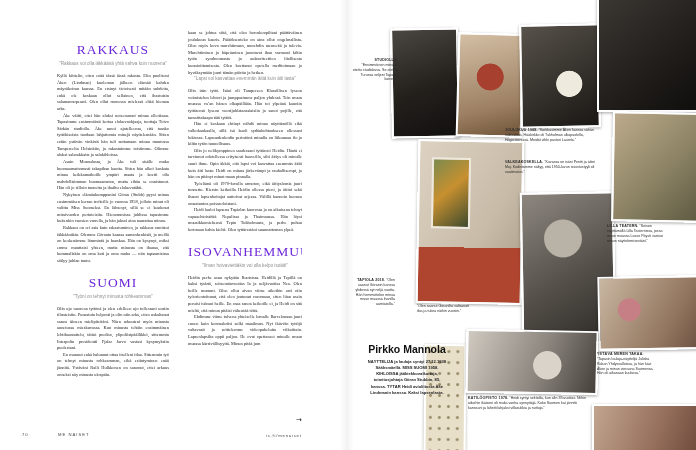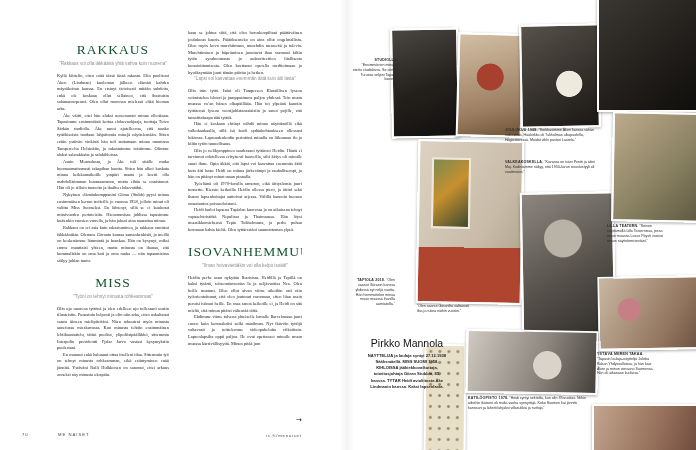--- a/index.html
+++ b/index.html
@@ -5,54 +5,54 @@
   html,body{margin:0;padding:0;background:#ffffff;}
   .spread{position:relative;width:696px;height:450px;background:#fff;overflow:hidden;
           font-family:"Liberation Serif",serif;color:#1a1a1a;}
   .gutter{position:absolute;left:340px;top:0;width:14px;height:450px;
           background:linear-gradient(90deg,rgba(0,0,0,0) 0%,rgba(0,0,0,0.05) 50%,rgba(0,0,0,0) 100%);}
   
   .col{position:absolute;overflow:hidden;text-align:justify;}
   .col p{margin:0;font-size:4.4px;line-height:1.5;}
   .col p + p{text-indent:6px;}
   h2.sec{margin:10px 0 3px 0;text-align:center;font-family:"Liberation Serif",serif;
-         font-weight:normal;font-size:13.5px;letter-spacing:1px;color:#14532d;}
+         font-weight:normal;font-size:13.5px;letter-spacing:1px;color:#6d28d9;}
   h2.sec.first{margin-top:0;}
   .sec-quote{display:block;text-align:center;font-family:"Liberation Sans",sans-serif;
              font-size:4.6px;color:#8e8e8e;margin:0 0 6px 0;line-height:1.3;}
   .arrow{position:absolute;left:296px;top:416px;font-size:7px;color:#111;
          font-family:"DejaVu Sans",sans-serif;}
   
   .foot{position:absolute;font-family:"Liberation Sans",sans-serif;font-size:4.2px;
         letter-spacing:1px;color:#444;}
   
   .rpage{position:absolute;left:348px;top:0;width:348px;height:450px;}
   .photo{position:absolute;border:2px solid #fff;box-shadow:0 1px 3px rgba(0,0,0,0.35);}
   .cap{position:absolute;font-family:"Liberation Sans",sans-serif;font-size:3.6px;
        line-height:1.35;color:#2c2c2c;}
   .cap .lab{font-weight:bold;letter-spacing:0.2px;}
   .cap.right{text-align:right;}
   .bio{position:absolute;text-align:center;font-family:"Liberation Sans",sans-serif;}
-  .bio h1{margin:4px 0 4px 0;font-size:10.5px;line-height:1.05;font-weight:normal;color:#111;}
+  .bio h1{margin:10px 0 4px 0;font-size:10.5px;line-height:1.05;font-weight:bold;color:#111;}
   .bio .bio-text{font-size:4.1px;font-weight:bold;line-height:1.5;color:#222;}
 </style>
 </head>
 <body>
 
 <div class="spread">
 
   <div class="col" style="left:57px;top:42px;width:112px;height:382px;">
     <h2 class="sec first">RAKKAUS</h2>
     <span class="sec-quote">”Rakkaus voi olla iäkkäänä yhtä vahva kuin nuorena”</span>
     <p>Kyllä kiittelin, etten enää tässä iässä rakastu. Elin puolisoni Åken (Lindman) kuoleman jälkeen elämää kahden mäyräkoiran kanssa. En etsinyt tietoisesti mitään suhdetta, enkä ole koskaan ollut sellainen, että ihastuisin salamannopeasti. Olen ollut monessa mielessä ehkä hieman arka.</p>
     <p>Åke väitti, ettei hän aluksi noteerannut minua ollenkaan. Tapasimme ensimmäistä kertaa elokuvaohjaaja, tuottaja Toivo Särkän studiolla. Åke sanoi ajatelleensa, että taasko tyttökisoista tuodaan lahjattomia minejä näyttelemään. Sitten erään ystävän vinkistä hän tuli auttamaan minua muutossa Tampereelta Helsinkiin, ja rakastuimme toisiimme. Olimme aluksi salarakkaita ja salakihloissa.</p>
     <p>Asuin Munsulassa, ja Åke tuli sisälle muka huomaamattomasti takapihan kautta. Sitten hän alkoi kuskata minua keikkamatkoille ympäri maata ja koetti olla mahdollisimman huomaamaton, mutta eihän se onnistunut. Hän oli jo silloin tunnettu ja ihailtu elokuvatähti.</p>
     <p>Nykyinen elämänkumppanini Göran (Stubb) pyysi minua ensimmäisen kerran treffeille jo vuonna 1958, jolloin minut oli valittu Miss Suomeksi. En lähtenyt, sillä se ei kuulunut missivuoden perinteisiin. Hienommissa juhlissa tapasimme kuitenkin vuosien varrella, ja hän jaksoi aina naurattaa minua.</p>
     <p>Rakkaus on eri asia kuin rakastuminen, ja rakkaus onnistui iäkkäänäkin. Olemme Göranin kanssa samanhenkisiä, ja meillä on keskenämme lämmintä ja hauskaa. Hän on kysynyt, miksi emme muuttaisi yhteen, mutta minusta on ihanaa, että kummallakin on oma koti ja oma rauha — niin tapaamisissa säilyy juhlan tuntu.</p>
-    <h2 class="sec">MISS</h2>
+    <h2 class="sec">SUOMI</h2>
     <span class="sec-quote">”Työni on tehnyt minusta rohkeamman”</span>
     <p>Olin ujo nuorena tyttönä ja olen edelleen ujo tullessani uusiin tilanteisiin. Punastuin helposti ja olin niin arka, etten uskaltanut sanoa ääneen mielipiteitäni. Näen arkuuteni myös minusta annetussa mieskuvassa. Kun minusta tehtiin ensimmäinen lehtihaastattelu, tätini puoliso, ylipoliisipäällikkö, sittemmin Interpolin presidentti Fjalar Jarva vastasi kysymyksiin puolestani.</p>
     <p>En osannut enkä halunnut ottaa itselleni tilaa. Sittemmin työ on tehnyt minusta rohkeamman, eikä esiintyminen enää jännitä. Ystäväni Raili Hulkkonen on sanonut, ettei arkuus onneksi näy minusta ulospäin.</p>
   </div>
 
   <div class="col" style="left:188px;top:30px;width:114px;height:396px;">
     <p>kaan se johtua siitä, että olen horoskoopiltani päättäväinen joulukuun kauris. Päätöksenteko on aina ollut ongelmallista. Olen myös kova murehtimaan, murehdin menneitä ja tulevia. Murehtiminen ja häpeäminen juontavat ihan varmasti kiltin tytön syndroomasta ja auktoriteettien liiallisesta kunnioittamisesta. Olen koettanut opetella meditoimaan ja hyväksymään juuri tämän päivän ja hetken.</p>
     <span class="sec-quote">”Lapsi voi kasvattaa enemmän äitiä kuin äiti lasta”</span>
     <p>Olin isän tyttö. Isäni oli Tampereen Klassillisen lyseon voimistelun lehtori ja jumppasimme paljon yhdessä. Tein muun muassa va’an hänen olkapäillään. Hän toi ylpeänä kauniin tyttärensä lyseon vuosijuhlatanssiaisiin ja sanoi pojille, että tanssittakaapa tätä tyttöä.</p>
     <p>Hän ei koskaan ehtinyt nähdä minua näyttämöllä eikä valkokankaalla, sillä isä kuoli sydänkohtaukseen ollessani lukiossa. Lapsuudenkodin perintönä minulla on liikunnan ilo ja kiltin tytön tunnollisuus.</p>

